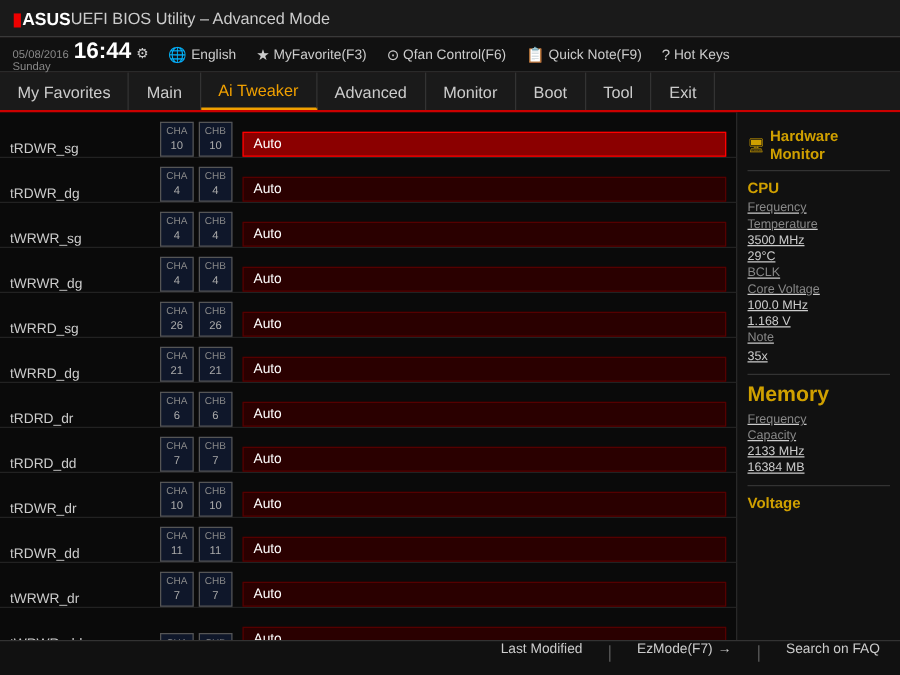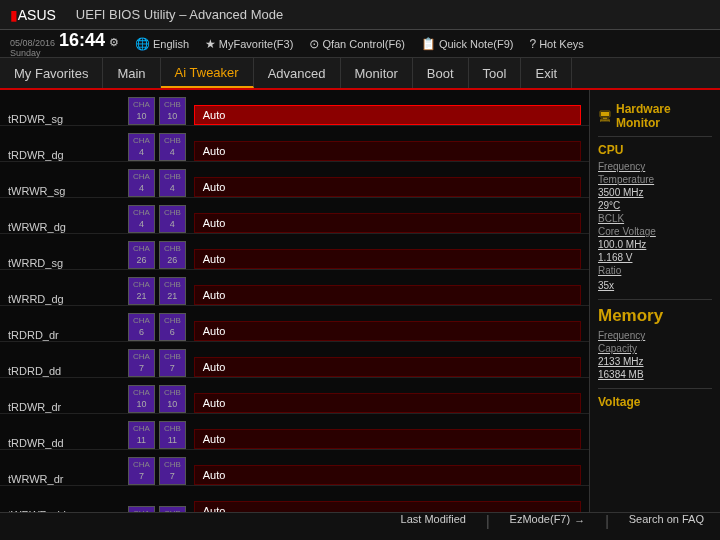--- a/index.html
+++ b/index.html
@@ -17,23 +17,23 @@
     #title-bar {
       background: #1a1a1a;
       height: 30px;
       display: flex;
       align-items: center;
       padding: 0 10px;
       border-bottom: 1px solid #444;
     }
     #asus-logo {
       color: #fff;
-      font-weight: normal;
+      font-weight: bold;
       font-size: 14px;
-      margin-right: 20px;
+      margin-right: 0;
     }
     #asus-logo span { color: #e00; }
     #title-text {
       color: #ccc;
       font-size: 13px;
     }
 
     
     #info-bar {
       background: #111;
@@ -109,21 +109,21 @@
       width: 120px;
       color: #ccc;
       font-size: 11px;
     }
     .setting-badges {
       display: flex;
       gap: 4px;
       margin-right: 8px;
     }
     .badge {
-      background: #4c1d95;
+      background: #0f172a;
       border: 1px solid #555;
       padding: 1px 4px;
       font-size: 9px;
       color: #aaa;
       line-height: 1.4;
       text-align: center;
     }
     .badge-label { font-size: 8px; color: #888; display: block; }
     .setting-value {
       flex: 1;
@@ -387,21 +387,21 @@
     <div style="color:#d0a000;font-size:12px;font-weight:bold;margin-bottom:4px;">CPU</div>
     <div class="hw-grid">
       <div class="hw-label">Frequency</div>
       <div class="hw-label">Temperature</div>
       <div class="hw-value">3500 MHz</div>
       <div class="hw-value">29°C</div>
       <div class="hw-label">BCLK</div>
       <div class="hw-label">Core Voltage</div>
       <div class="hw-value">100.0 MHz</div>
       <div class="hw-value">1.168 V</div>
-      <div class="hw-label">Ratio</div>
+      <div class="hw-label">Note</div>
       <div class="hw-label"></div>
       <div class="hw-value">35x</div>
     </div>
 
     <div class="hw-divider"></div>
     <div style="color:#d0a000;font-size:17px;font-weight:bold;margin-bottom:4px;">Memory</div>
     <div class="hw-grid">
       <div class="hw-label">Frequency</div>
       <div class="hw-label">Capacity</div>
       <div class="hw-value">2133 MHz</div>

